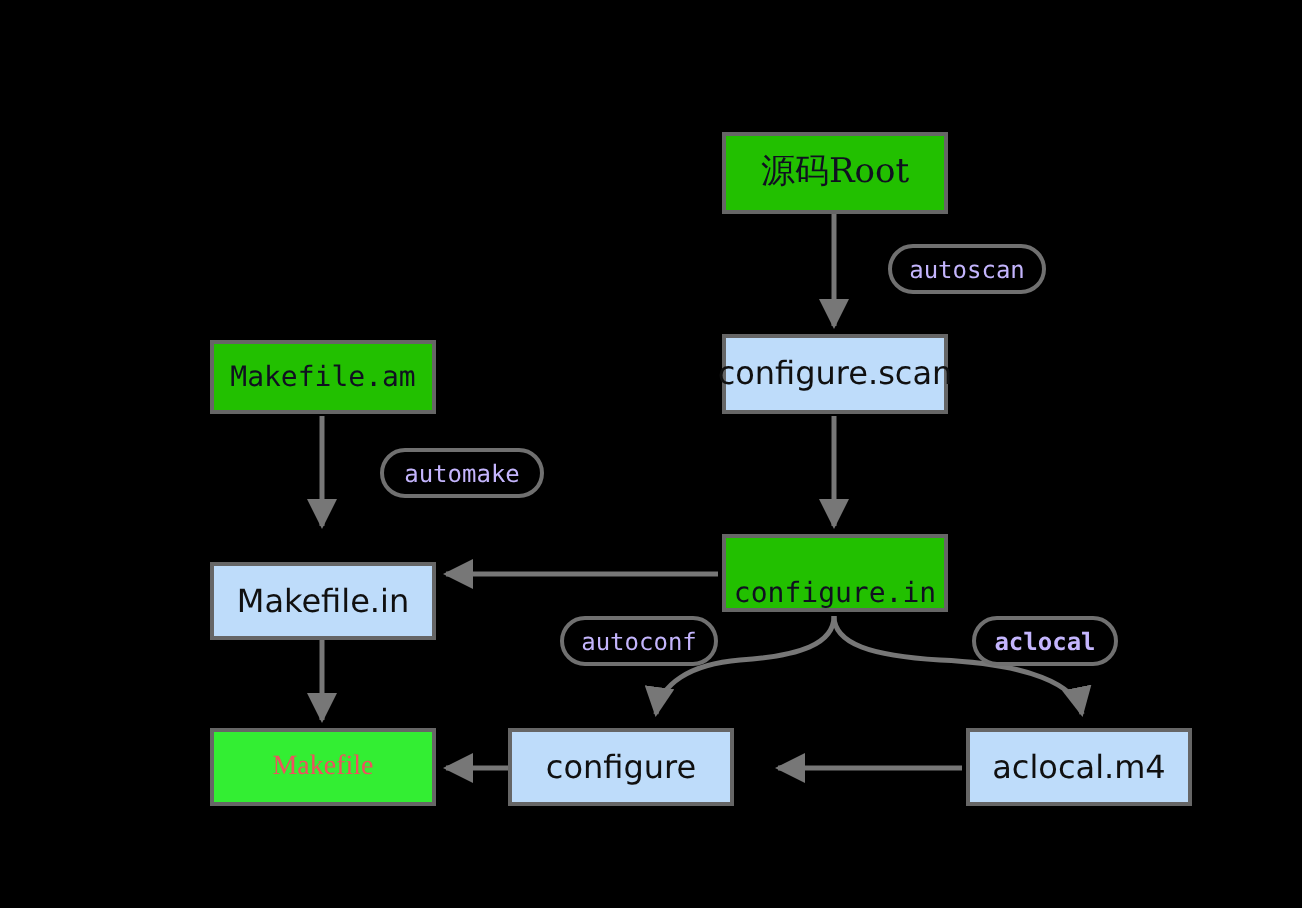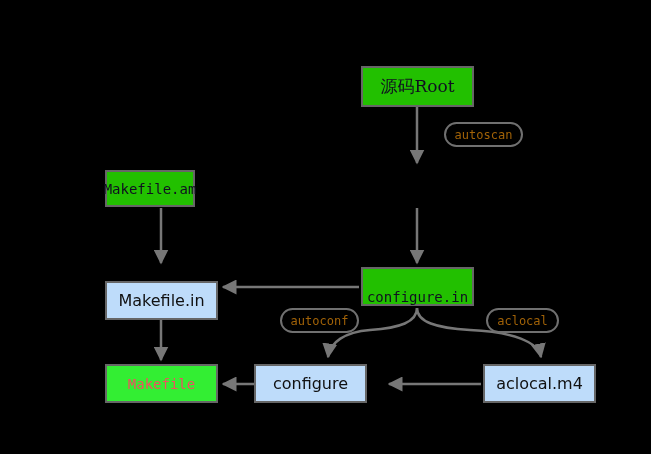--- a/index.html
+++ b/index.html
@@ -45,28 +45,29 @@
   .sans {
     font-family: "DejaVu Sans", "Liberation Sans", sans-serif;
     font-size: 16px;
   }
   .cjk {
     font-family: "DejaVu Serif", "Liberation Serif", serif;
     font-size: 17px;
   }
   .red-text {
     color: #f05060;
+    font-family: Liberation Serif, serif;
   }
   .pill {
     position: absolute;
     box-sizing: border-box;
     border: 2px solid #707070;
     border-radius: 999px;
     background: #000000;
-    color: #a16207;
+    color: #c4b5fd;
     display: flex;
     align-items: center;
     justify-content: center;
     font-family: "DejaVu Sans Mono", "Liberation Mono", monospace;
     font-size: 12px;
     white-space: nowrap;
     z-index: 5;
   }
   #edges {
     position: absolute;
@@ -107,22 +108,25 @@
 
     <path d="M 481 384 L 389 384" stroke="#777777" stroke-width="2.5" fill="none" marker-end="url(#arrow)"></path>
 
     <path d="M 269 384 L 223 384" stroke="#777777" stroke-width="2.5" fill="none" marker-end="url(#arrow)"></path>
   </svg>
 
   <div class="node node-green cjk" style="left:361px; top:55px; width:113px; height:41px;margin-top:11px;">
     <span>源码Root</span>
   </div>
 
+  <div class="node node-blue sans" style="left:361px; top:167px; width:113px; height:40px;">
+    <span>configure.scan</span>
+  </div>
 
-  <div class="node node-green mono" style="left:105px; top:170px; width:90px; height:37px;">
+  <div class="node node-green mono" style="left:105px; top:170px; width:113px; height:37px;">
     <span>Makefile.am</span>
   </div>
 
   <div class="node node-blue sans" style="left:105px; top:267px; width:113px; height:39px;margin-top:14px;">
     <span>Makefile.in</span>
   </div>
 
   <div class="node node-green mono" style="left:361px; top:267px; width:113px; height:39px;align-items:flex-end;">
     <span>configure.in</span>
   </div>
@@ -136,22 +140,25 @@
   </div>
 
   <div class="node node-blue sans" style="left:483px; top:364px; width:113px; height:39px;text-align:right;">
     <span>aclocal.m4</span>
   </div>
 
   <div class="pill" style="left:444px; top:122px; width:79px; height:25px;">
     <span>autoscan</span>
   </div>
 
+  <div class="pill" style="left:190px; top:224px; width:82px; height:25px;">
+    <span>automake</span>
+  </div>
 
   <div class="pill" style="left:280px; top:308px; width:79px; height:25px;text-align:right;">
     <span>autoconf</span>
   </div>
 
-  <div class="pill" style="left:486px; top:308px; width:73px; height:25px;">
+  <div class="pill" style="left:486px; top:308px; width:73px; height:25px;font-weight:bold;">
     <span>aclocal</span>
   </div>
 
 </div>
 
 </body></html>

